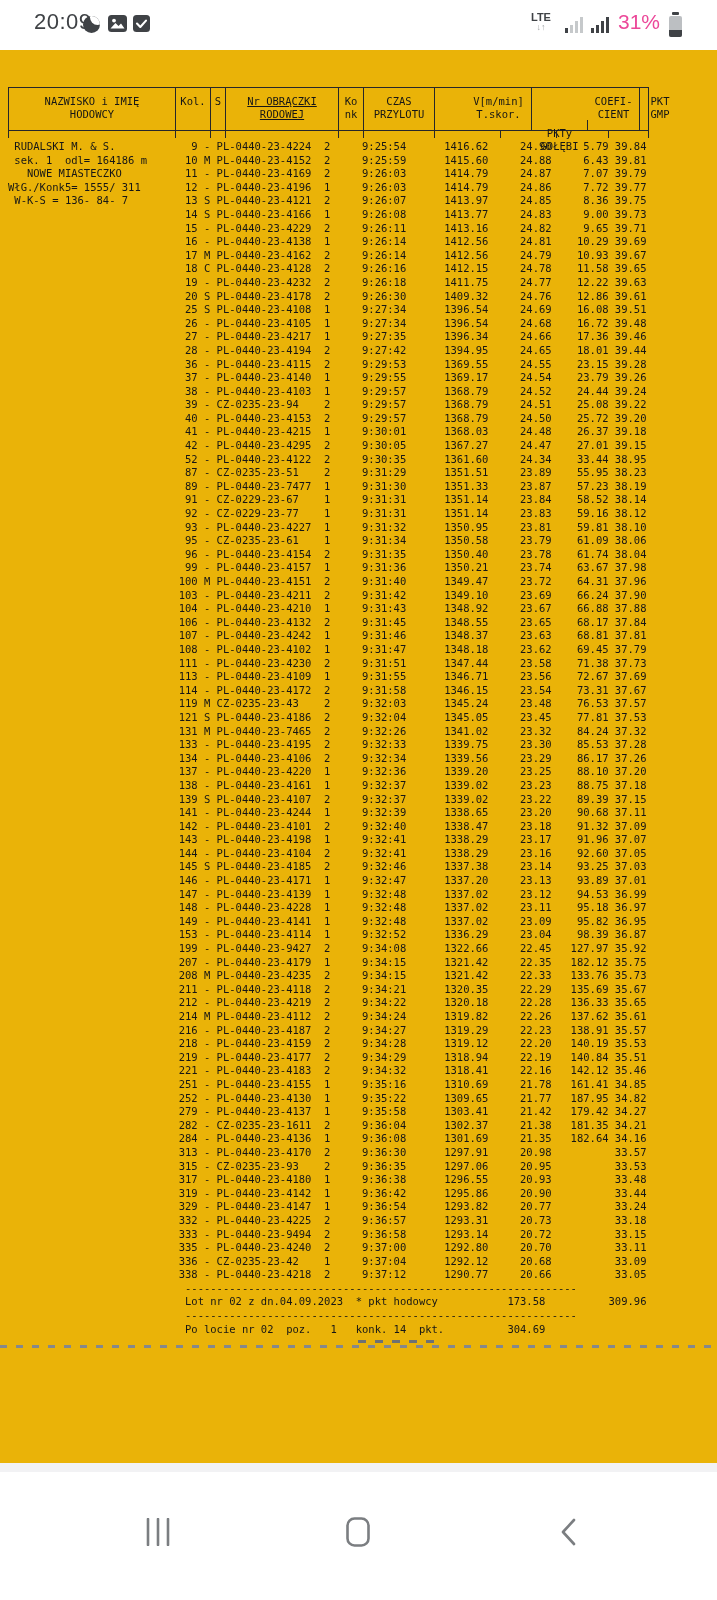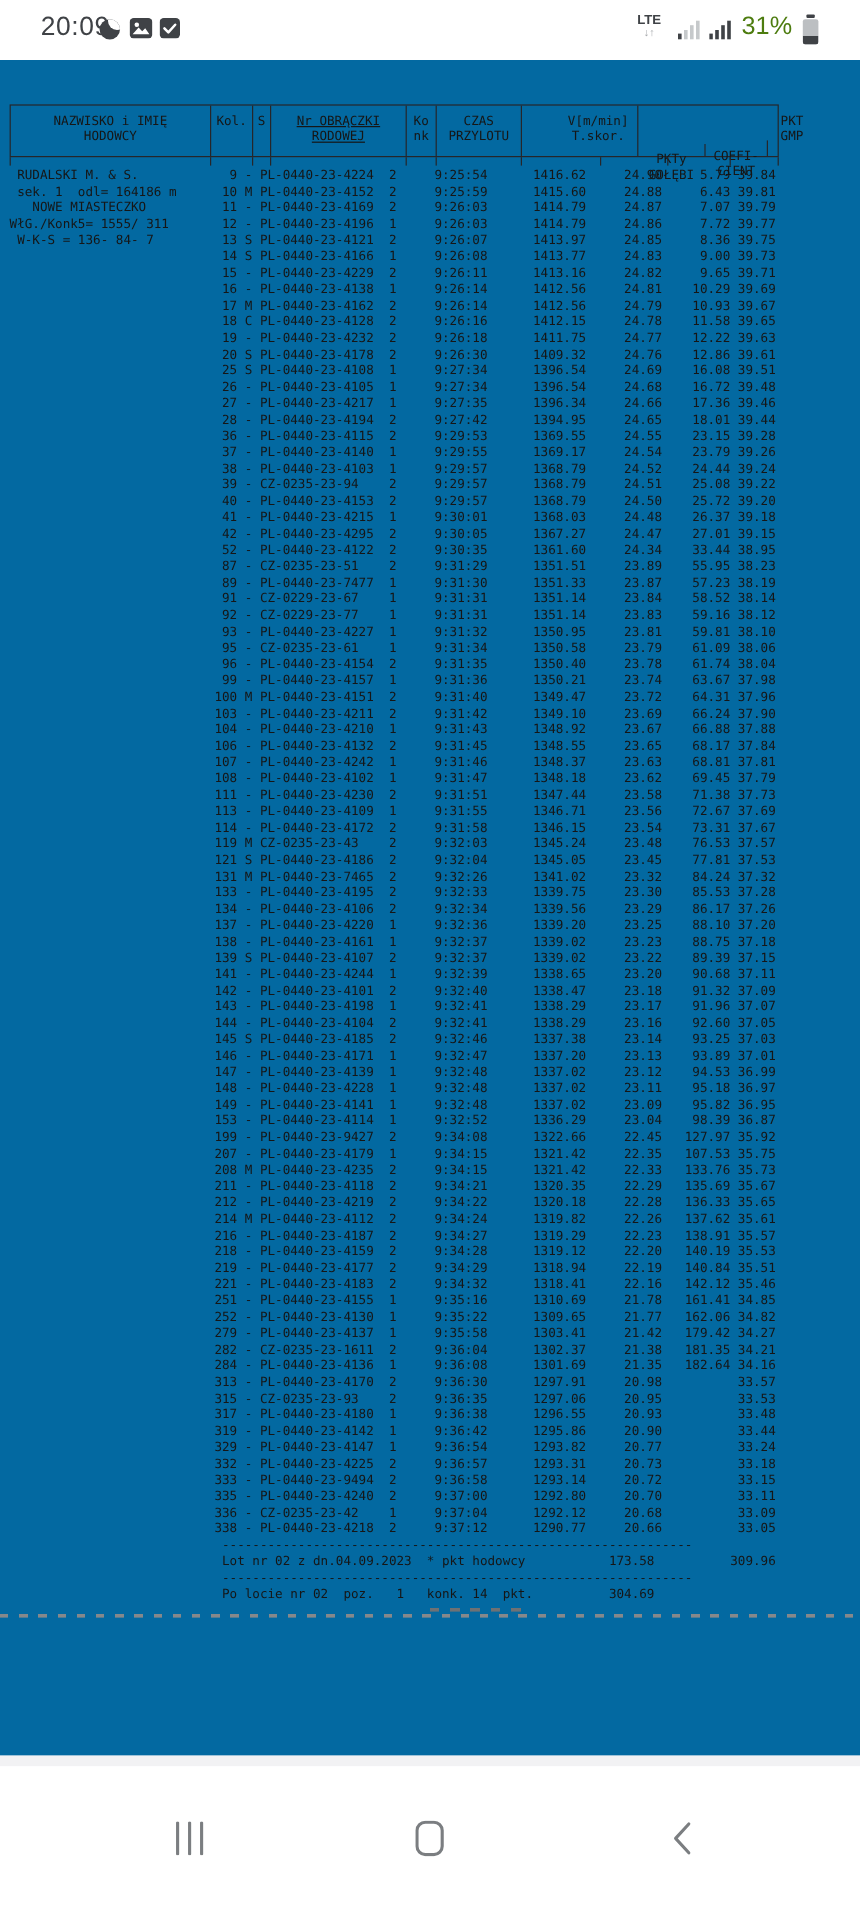--- a/index.html
+++ b/index.html
@@ -10,28 +10,28 @@
   .statusbar{position:absolute;left:0;top:0;width:717px;height:50px;background:#fff;}
   .sb-time{position:absolute;left:34px;top:9px;font-size:22px;color:#3f4246;letter-spacing:.5px;}
   .moon{position:absolute;left:83px;top:16px;width:17px;height:17px;border-radius:50%;
         background:#3f4246;overflow:hidden;}
   .moon::after{content:'';position:absolute;width:15px;height:15px;border-radius:50%;
         background:#fff;left:7px;top:-6px;}
   .sb-icon{position:absolute;top:15px;}
   .sb-lte{position:absolute;left:531px;top:12px;text-align:center;color:#3f4246;}
   .sb-lte .lte-txt{font-size:11px;font-weight:bold;line-height:11px;}
   .sb-lte .lte-arrows{font-size:9px;line-height:9px;color:#a4a7aa;letter-spacing:0;}
-  .sb-pct{position:absolute;left:618px;top:10px;font-size:21px;color:#4d7c0f;}
+  .sb-pct{position:absolute;left:618px;top:10px;font-size:21px;color:#ec4899;}
   .battery{position:absolute;left:669px;top:12px;width:13px;height:26px;}
   .battery .cap{position:absolute;left:3px;top:0;width:7px;height:3px;background:#3f4246;border-radius:1px;}
   .battery .bod{position:absolute;left:0;top:4px;width:13px;height:21px;background:#bcbfc2;border-radius:2px;overflow:hidden;}
   .battery .fill{position:absolute;left:0;bottom:0;width:13px;height:7px;background:#3f4246;}
 
   
-  .page{position:absolute;left:0;top:50px;width:717px;height:1413px;background:#0369a1;}
+  .page{position:absolute;left:0;top:50px;width:717px;height:1413px;background:#eab308;}
 
   .thead{position:absolute;left:8px;top:37px;width:641px;border:1.5px solid #26262a;
          display:flex;box-sizing:border-box;height:44px;}
   .thcell{box-sizing:border-box;border-right:1.5px solid #26262a;
           font-family:"DejaVu Sans Mono","Liberation Mono",monospace;
           font-size:10.5px;line-height:13px;color:#161616;text-align:center;
           padding-top:7px;flex:0 0 auto;}
   .thcell:last-child{border-right:none;}
   .tstubs{position:absolute;left:8px;top:81px;width:641px;display:flex;height:7px;box-sizing:border-box;
           border-left:1.5px solid #26262a;border-right:1.5px solid #26262a;}
@@ -122,21 +122,21 @@
         <div>PRZYLOTU</div>
       </div>
       <div class="thcell" style="width: 66px; margin-left: 31px;">
         <div>V[m/min]</div>
         <div>T.skor.</div>
       </div>
       <div class="thcell" style="width: 56px; margin-top: 32px;">
         <div>PKTy</div>
         <div>GOŁĘBI</div>
       </div>
-      <div class="thcell" style="width: 52px; margin-top: 29px;">
+      <div class="thcell" style="width: 52px;">
         <div>COEFI-</div>
         <div>CIENT</div>
       </div>
       <div class="thcell" style="width: 40px;">
         <div>PKT</div>
         <div>GMP</div>
       </div>
     </div>
   <div class="tstubs" id="tstubs">
       <div class="tstub" style="width: 167px;"></div>
@@ -203,31 +203,31 @@
 </span><span>                           142 - PL-0440-23-4101  2     9:32:40      1338.47     23.18    91.32 37.09
 </span><span>                           143 - PL-0440-23-4198  1     9:32:41      1338.29     23.17    91.96 37.07
 </span><span>                           144 - PL-0440-23-4104  2     9:32:41      1338.29     23.16    92.60 37.05
 </span><span>                           145 S PL-0440-23-4185  2     9:32:46      1337.38     23.14    93.25 37.03
 </span><span>                           146 - PL-0440-23-4171  1     9:32:47      1337.20     23.13    93.89 37.01
 </span><span>                           147 - PL-0440-23-4139  1     9:32:48      1337.02     23.12    94.53 36.99
 </span><span>                           148 - PL-0440-23-4228  1     9:32:48      1337.02     23.11    95.18 36.97
 </span><span>                           149 - PL-0440-23-4141  1     9:32:48      1337.02     23.09    95.82 36.95
 </span><span>                           153 - PL-0440-23-4114  1     9:32:52      1336.29     23.04    98.39 36.87
 </span><span>                           199 - PL-0440-23-9427  2     9:34:08      1322.66     22.45   127.97 35.92
-</span><span>                           207 - PL-0440-23-4179  1     9:34:15      1321.42     22.35   107.53 35.75
+</span><span>                           207 - PL-0440-23-4179  1     9:34:15      1321.42     22.35   182.12 35.75
 </span><span>                           208 M PL-0440-23-4235  2     9:34:15      1321.42     22.33   133.76 35.73
 </span><span>                           211 - PL-0440-23-4118  2     9:34:21      1320.35     22.29   135.69 35.67
 </span><span>                           212 - PL-0440-23-4219  2     9:34:22      1320.18     22.28   136.33 35.65
 </span><span>                           214 M PL-0440-23-4112  2     9:34:24      1319.82     22.26   137.62 35.61
 </span><span>                           216 - PL-0440-23-4187  2     9:34:27      1319.29     22.23   138.91 35.57
 </span><span>                           218 - PL-0440-23-4159  2     9:34:28      1319.12     22.20   140.19 35.53
 </span><span>                           219 - PL-0440-23-4177  2     9:34:29      1318.94     22.19   140.84 35.51
 </span><span>                           221 - PL-0440-23-4183  2     9:34:32      1318.41     22.16   142.12 35.46
 </span><span>                           251 - PL-0440-23-4155  1     9:35:16      1310.69     21.78   161.41 34.85
-</span><span>                           252 - PL-0440-23-4130  1     9:35:22      1309.65     21.77   162.06 34.82
+</span><span>                           252 - PL-0440-23-4130  1     9:35:22      1309.65     21.77   187.95 34.82
 </span><span>                           279 - PL-0440-23-4137  1     9:35:58      1303.41     21.42   179.42 34.27
 </span><span>                           282 - CZ-0235-23-1611  2     9:36:04      1302.37     21.38   181.35 34.21
 </span><span>                           284 - PL-0440-23-4136  1     9:36:08      1301.69     21.35   182.64 34.16
 </span><span>                           313 - PL-0440-23-4170  2     9:36:30      1297.91     20.98          33.57
 </span><span>                           315 - CZ-0235-23-93    2     9:36:35      1297.06     20.95          33.53
 </span><span>                           317 - PL-0440-23-4180  1     9:36:38      1296.55     20.93          33.48
 </span><span>                           319 - PL-0440-23-4142  1     9:36:42      1295.86     20.90          33.44
 </span><span>                           329 - PL-0440-23-4147  1     9:36:54      1293.82     20.77          33.24
 </span><span>                           332 - PL-0440-23-4225  2     9:36:57      1293.31     20.73          33.18
 </span><span>                           333 - PL-0440-23-9494  2     9:36:58      1293.14     20.72          33.15

